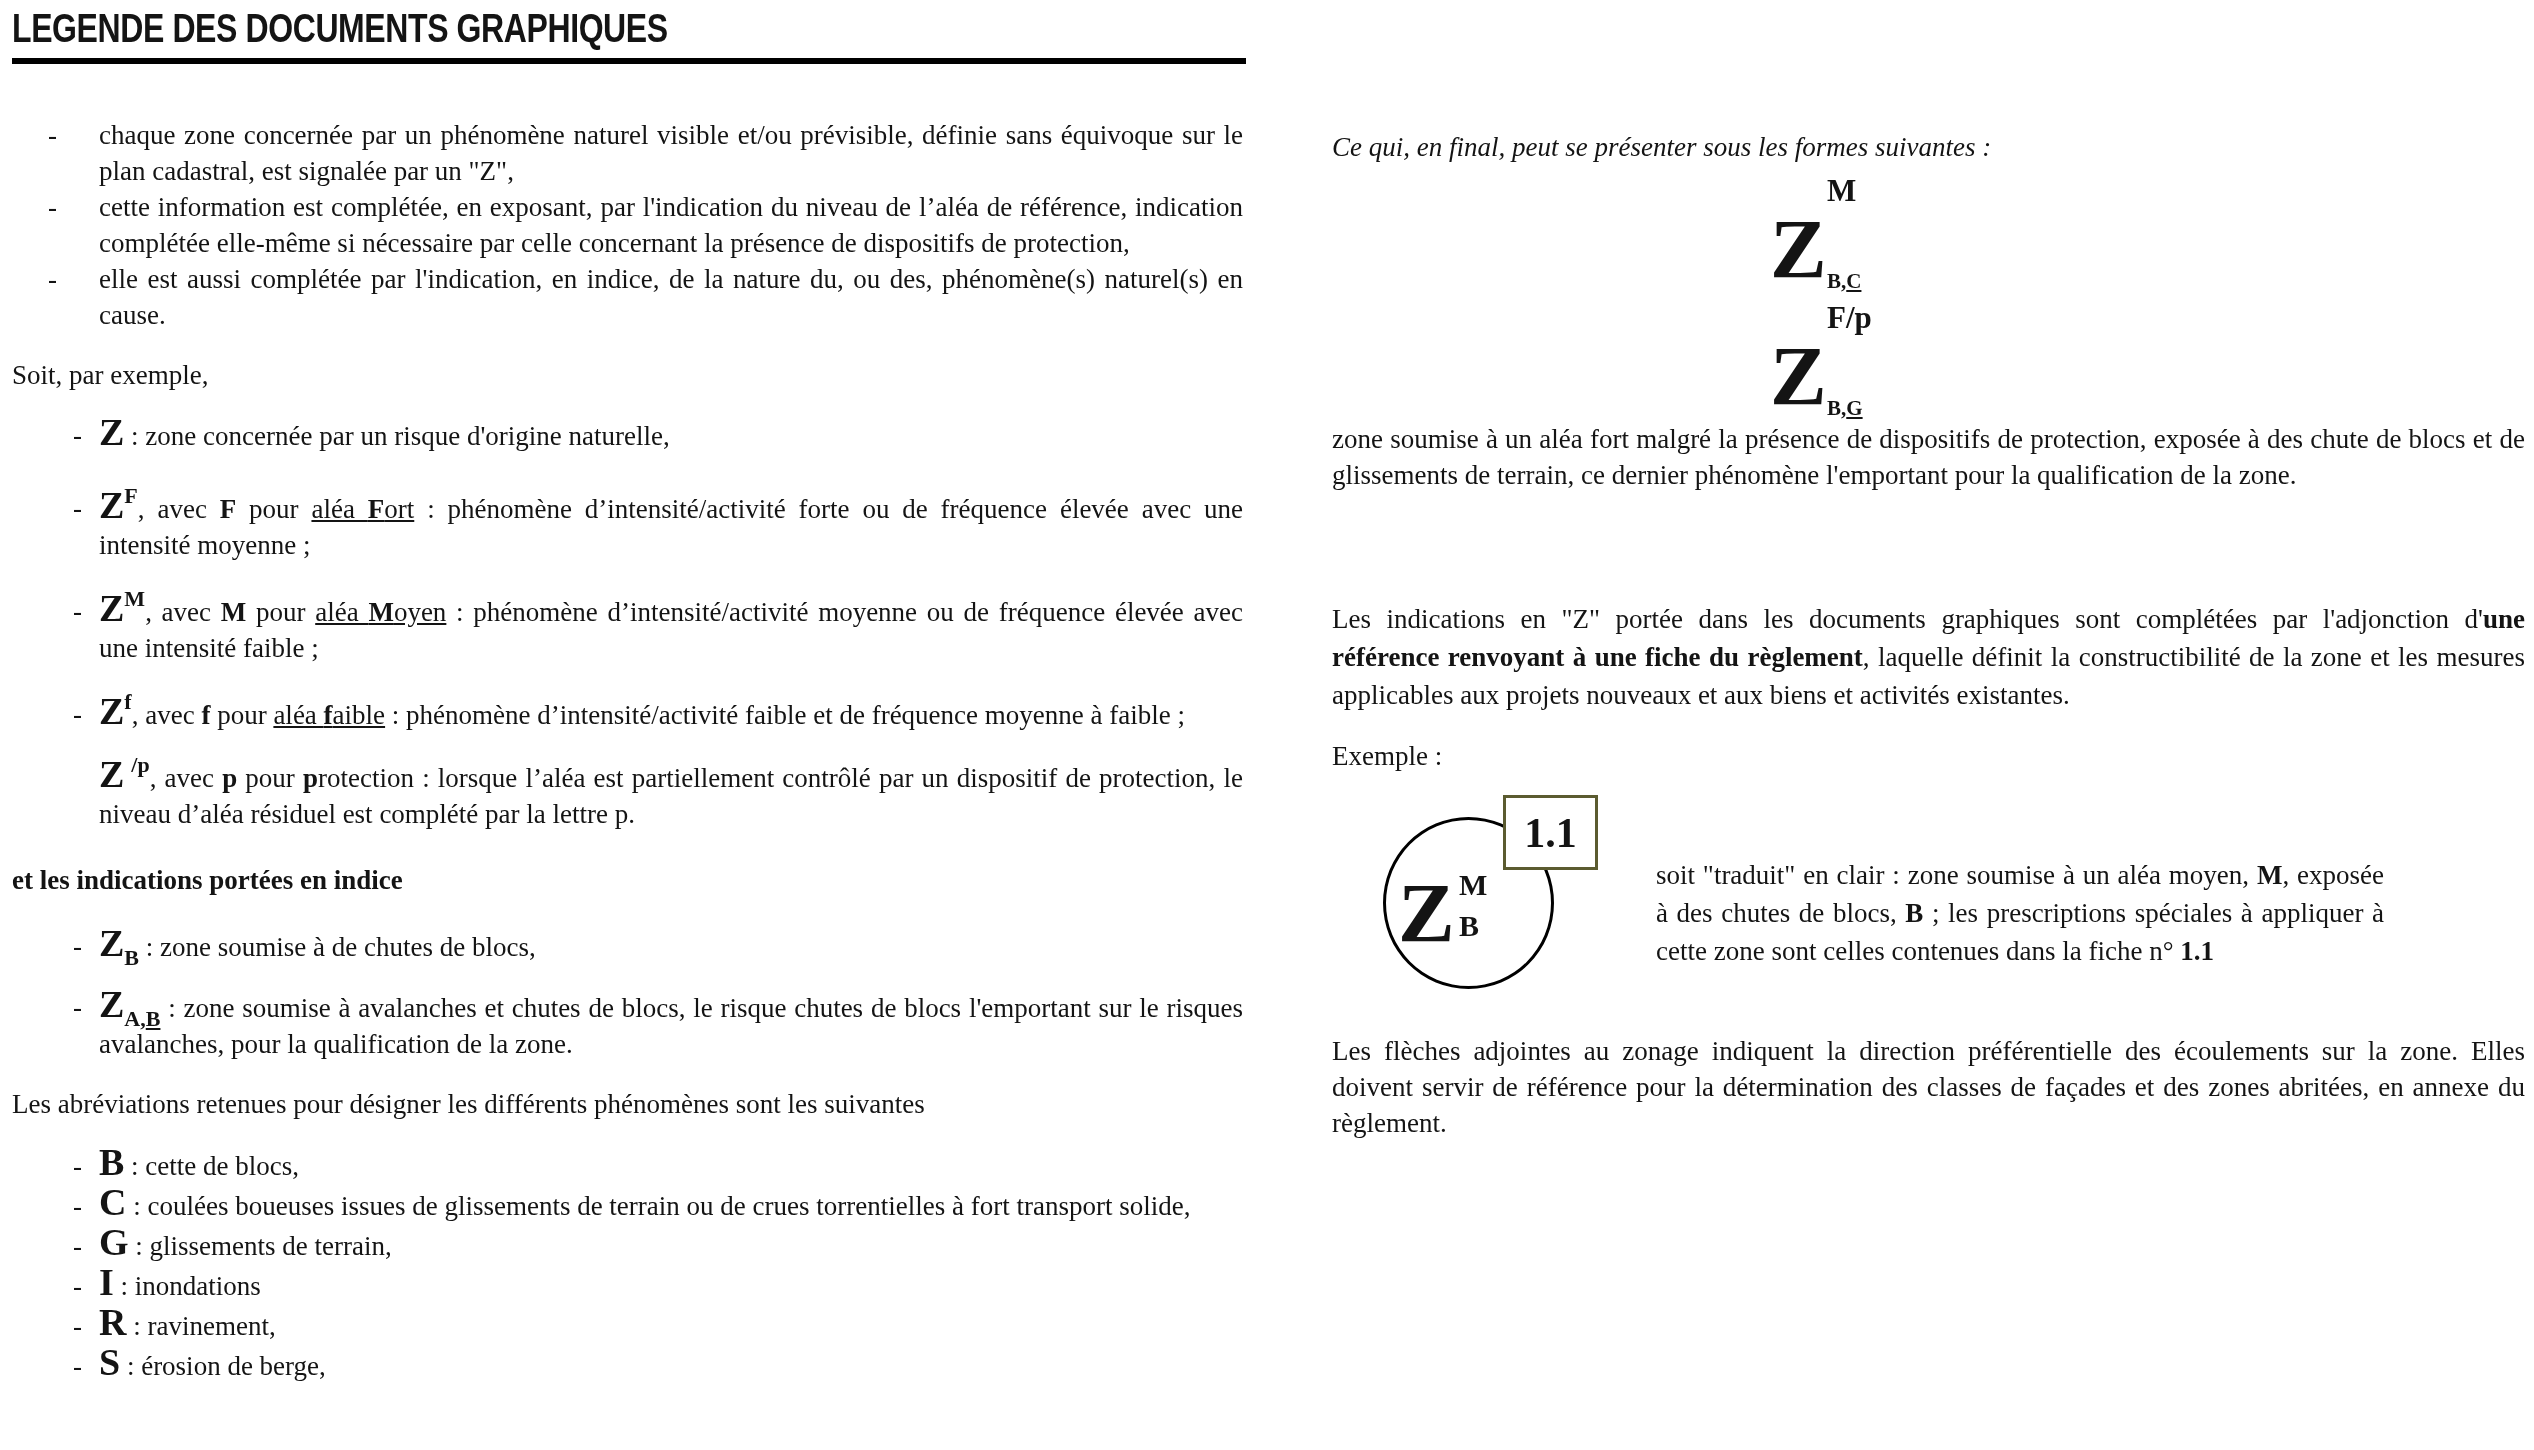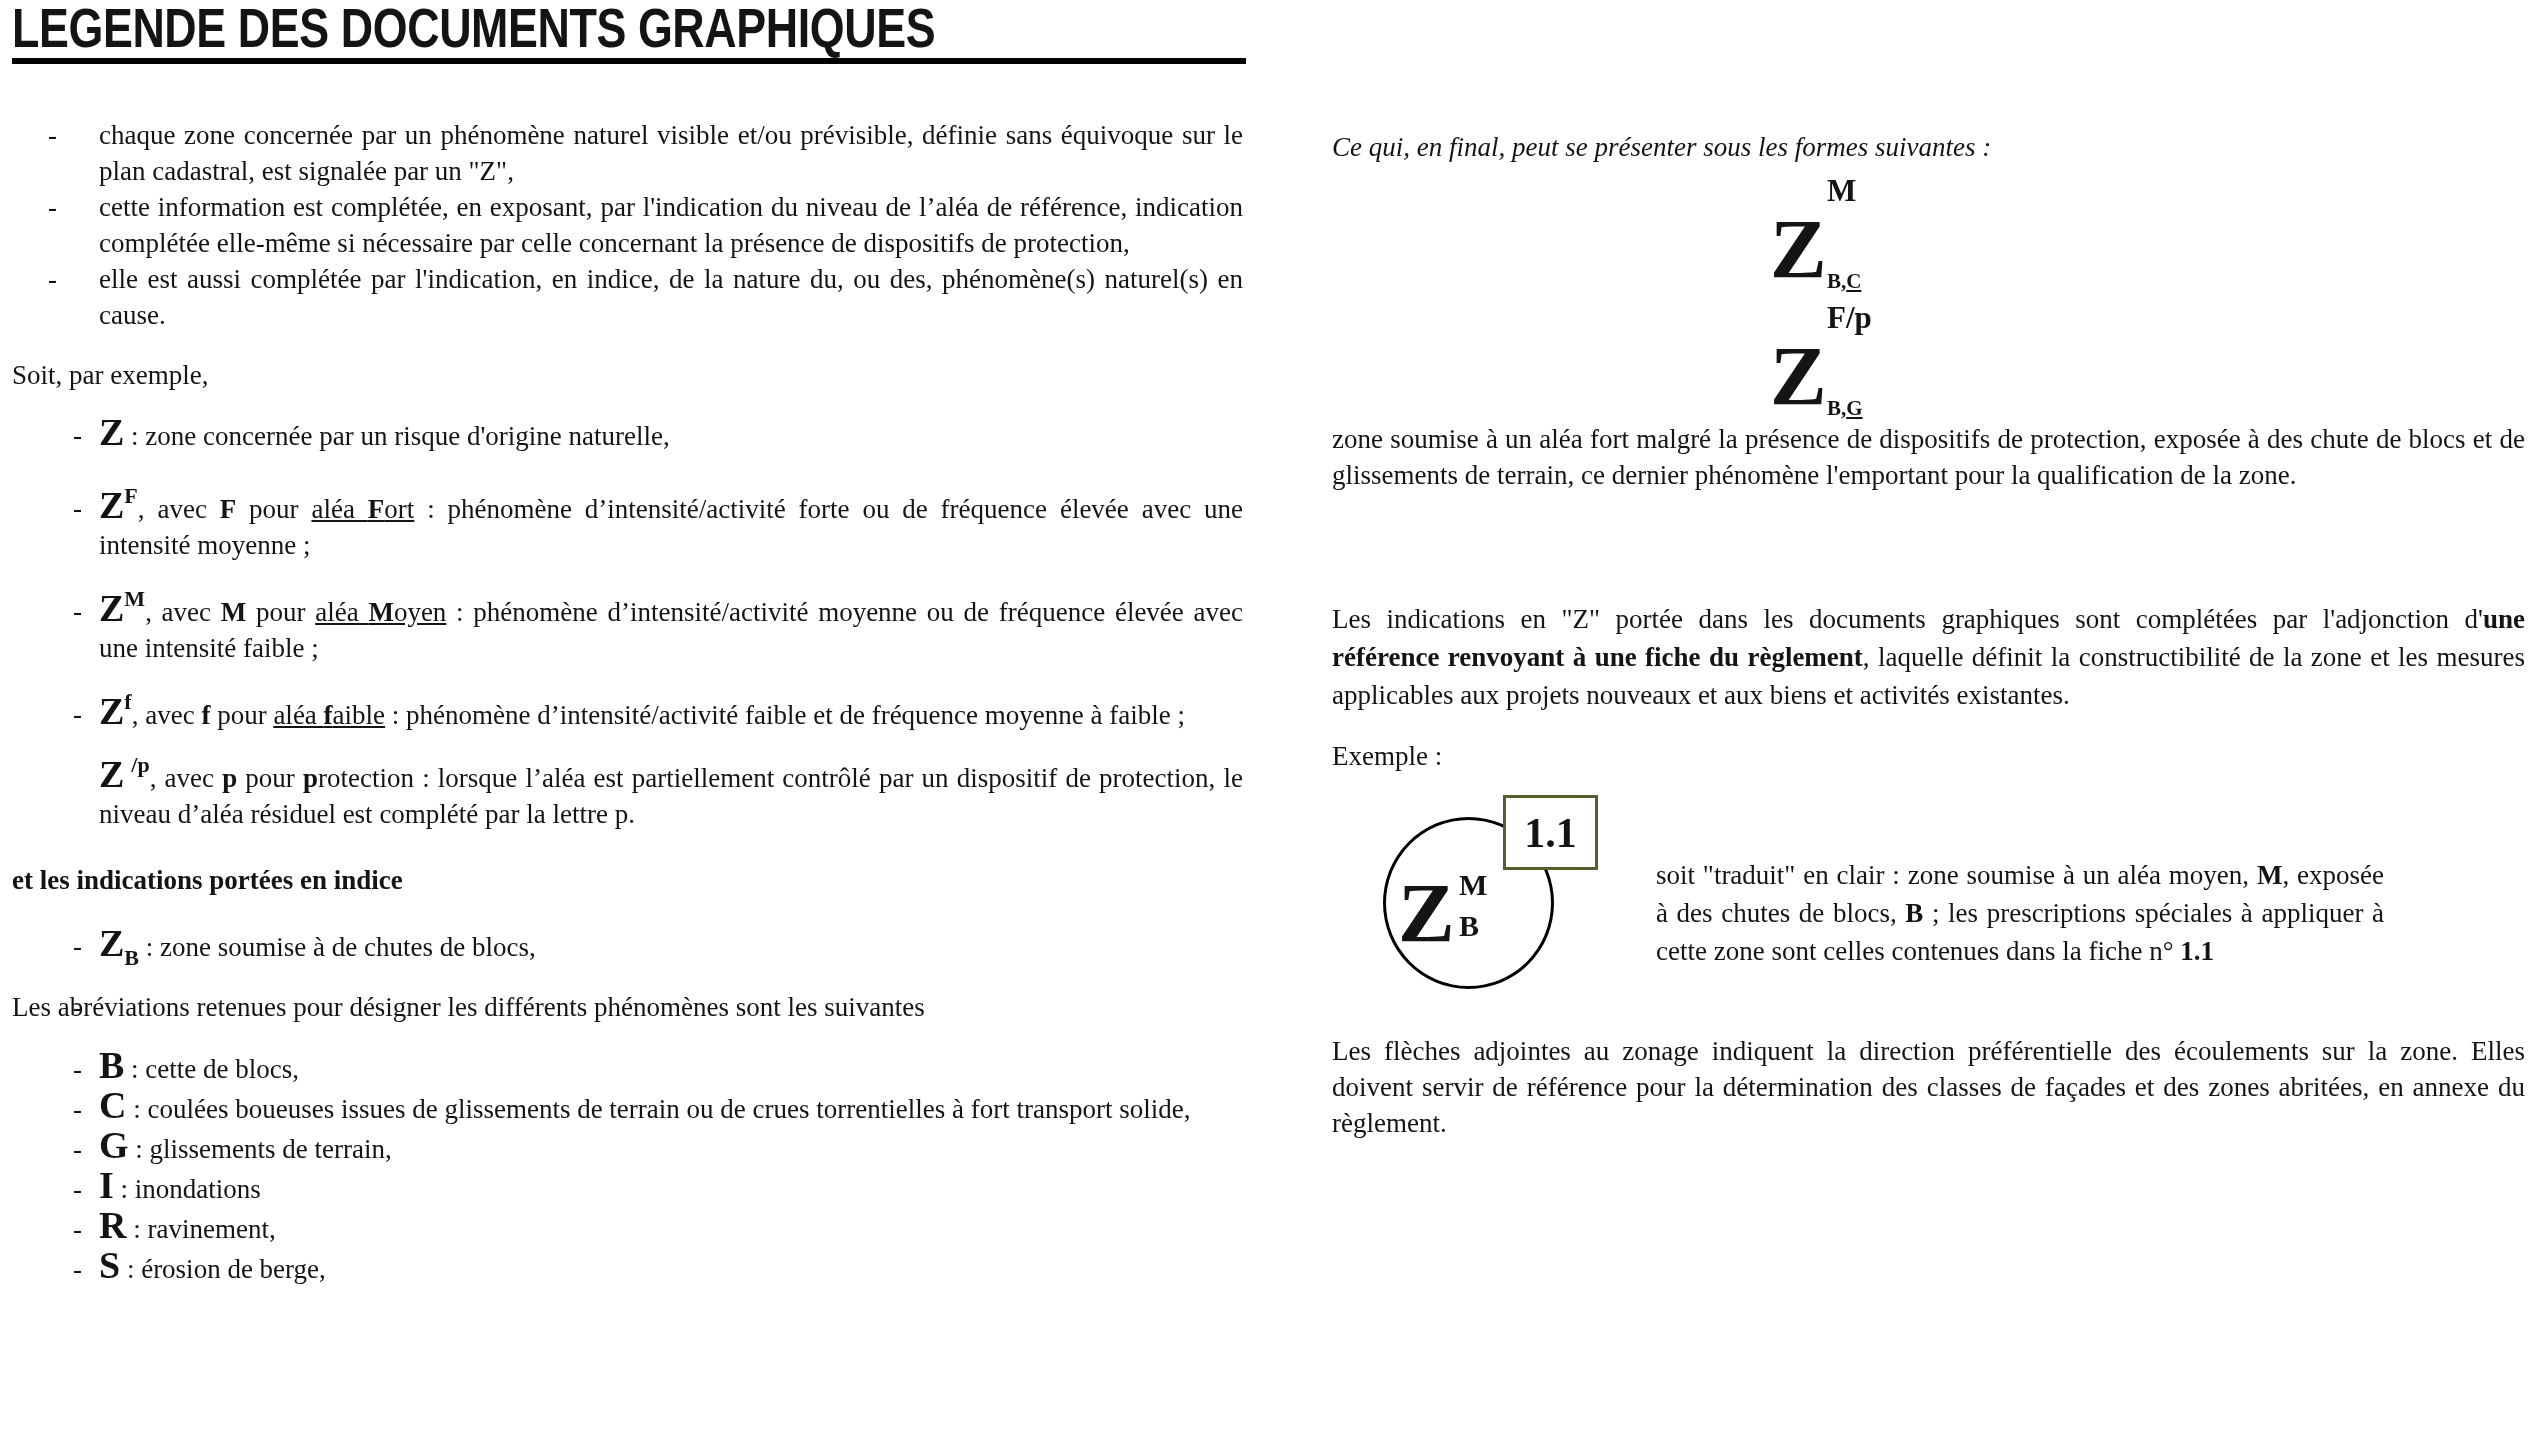--- a/index.html
+++ b/index.html
@@ -2,21 +2,21 @@
 <html><head>
 <meta charset="utf-8">
 <style>
   html,body{margin:0;padding:0;background:#e8e8e8;}
   .page{position:relative;width:2534px;height:1450px;background:#ffffff;color:#141414;
         font-family:"Liberation Serif","DejaVu Serif",serif;overflow:hidden;}
 
   
   .doc-header{position:absolute;left:12px;top:6px;width:1234px;border-bottom:6px solid #000;padding-bottom:8px;}
   .doc-header h1{margin:0;font-family:"Liberation Sans","DejaVu Sans",sans-serif;font-weight:bold;
-                 font-size:56px;line-height:44px;letter-spacing:-0.5px;}
+                 font-size:40px;line-height:44px;letter-spacing:-0.5px;}
   .title-text{display:inline-block;transform:scaleX(.8);transform-origin:left bottom;white-space:nowrap;}
 
   
   .col{position:absolute;top:111px;font-size:27px;line-height:36px;text-align:justify;}
   .col-left{left:12px;width:1231px;}
   .col-right{left:1332px;width:1193px;}
 
   p{margin:0;}
   ul{margin:0;padding:0;list-style:none;}
 
@@ -133,20 +133,21 @@
 
     <p class="m-head2">et les indications portées en indice</p>
 
     <ul>
       <li class="li li-z m-zb">
         <span class="dash">-</span>
         <span><span class="zl">Z</span><span class="sub">B</span><span> : zone soumise à de chutes de blocs,</span></span>
       </li>
       <li class="li li-z m-zab">
         <span class="dash">-</span>
+        <span><span class="zl">Z</span><span class="sub">A,</span><span class="u sub">B</span><span> : zone soumise à avalanches et chutes de blocs, le risque chutes de blocs l'emportant sur le risques avalanches, pour la qualification de la zone.</span></span>
       </li>
     </ul>
 
     <p class="m-abbrintro">Les abréviations retenues pour désigner les différents phénomènes sont les suivantes</p>
 
     <ul class="m-abbrlist">
       <li class="li li-z li-abbr">
         <span class="dash">-</span>
         <span class="zl">B</span><span> : cette de blocs,</span>
       </li>

